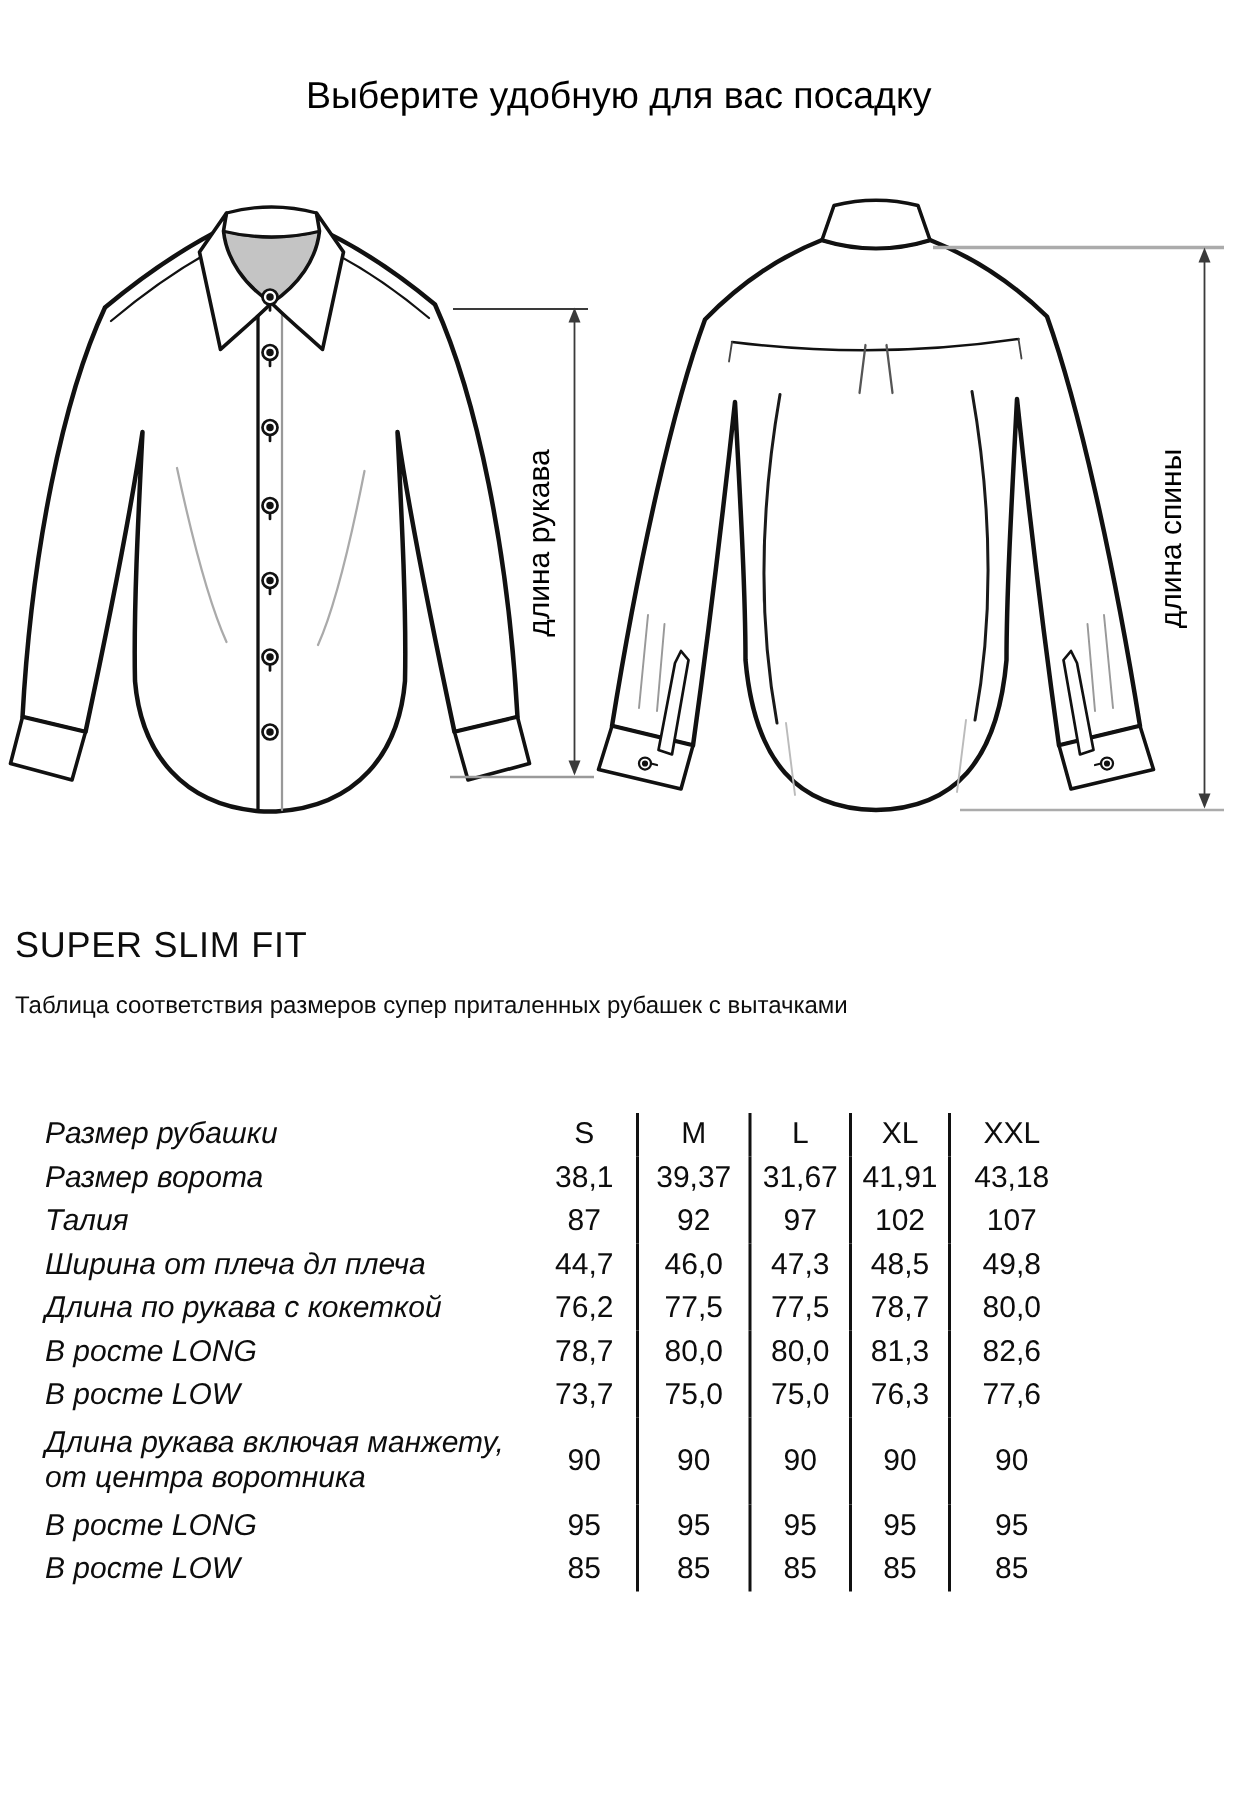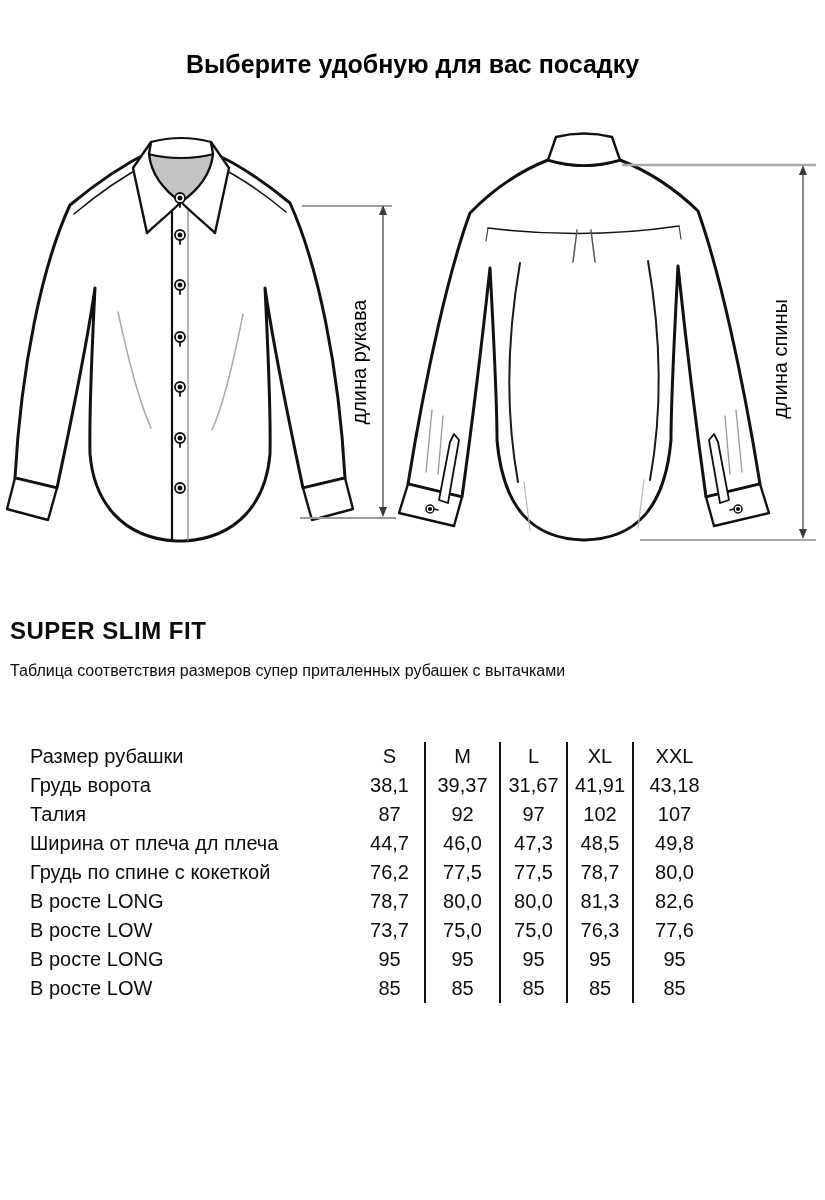--- a/index.html
+++ b/index.html
@@ -7,38 +7,38 @@
     position:relative;
     width:825px;height:1200px;
     background:#ffffff;
     font-family:"Liberation Sans",sans-serif;
     color:#000;
     overflow:hidden;
   }
   .main-title{
     position:absolute;top:50px;left:0;width:825px;
     text-align:center;
-    font-size:25px;font-weight:700;color:#000;
+    font-size:25px;font-weight:400;color:#000;
   }
   .diagram-wrap{position:absolute;top:110px;left:0;width:825px;height:470px;}
   .fit-heading{
     position:absolute;top:617px;left:10px;
-    font-size:24px;font-weight:700;letter-spacing:.5px;color:#0d0d0d;
+    font-size:24px;font-weight:400;letter-spacing:.5px;color:#0d0d0d;
   }
   .fit-desc{
     position:absolute;top:654px;left:10px;width:800px;
     font-size:16px;line-height:33px;color:#0d0d0d;
   }
   .size-table{
     position:absolute;top:742px;left:30px;
     border-collapse:collapse;
     font-size:20px;color:#0d0d0d;
   }
   .size-table td{padding:0;height:29px;text-align:center;vertical-align:middle;white-space:nowrap;}
-  .size-table td.lbl{text-align:left;}
+  .size-table td.lbl{text-align:left;font-style:italic;}
   .size-table td.dv{border-left:2px solid #111;}
   .size-table tr.tall td{height:58px;}
   .c0{width:325px;} .c1{width:70px;} .c2{width:75px;} .c3{width:67px;} .c4{width:66px;} .c5{width:82px;}
 </style>
 </head>
 <body>
 
 <div class="page">
 
   <div class="main-title">Выберите удобную для вас посадку</div>
@@ -160,21 +160,21 @@
     <tbody>
       <tr>
         <td class="lbl">Размер рубашки</td>
         <td>S</td>
         <td class="dv">M</td>
         <td class="dv">L</td>
         <td class="dv">XL</td>
         <td class="dv">XXL</td>
       </tr>
       <tr>
-        <td class="lbl">Грудь ворота</td>
+        <td class="lbl">Размер ворота</td>
         <td>38,1</td>
         <td class="dv">39,37</td>
         <td class="dv">31,67</td>
         <td class="dv">41,91</td>
         <td class="dv">43,18</td>
       </tr>
       <tr>
         <td class="lbl">Талия</td>
         <td>87</td>
         <td class="dv">92</td>
@@ -184,21 +184,21 @@
       </tr>
       <tr>
         <td class="lbl">Ширина от плеча дл плеча</td>
         <td>44,7</td>
         <td class="dv">46,0</td>
         <td class="dv">47,3</td>
         <td class="dv">48,5</td>
         <td class="dv">49,8</td>
       </tr>
       <tr>
-        <td class="lbl">Грудь по спине с кокеткой</td>
+        <td class="lbl">Длина по рукава с кокеткой</td>
         <td>76,2</td>
         <td class="dv">77,5</td>
         <td class="dv">77,5</td>
         <td class="dv">78,7</td>
         <td class="dv">80,0</td>
       </tr>
       <tr>
         <td class="lbl">В росте LONG</td>
         <td>78,7</td>
         <td class="dv">80,0</td>
@@ -207,20 +207,31 @@
         <td class="dv">82,6</td>
       </tr>
       <tr>
         <td class="lbl">В росте LOW</td>
         <td>73,7</td>
         <td class="dv">75,0</td>
         <td class="dv">75,0</td>
         <td class="dv">76,3</td>
         <td class="dv">77,6</td>
       </tr>
+      <tr class="tall">
+        <td class="lbl">
+          <div>Длина рукава включая манжету,</div>
+          <div>от центра воротника</div>
+        </td>
+        <td>90</td>
+        <td class="dv">90</td>
+        <td class="dv">90</td>
+        <td class="dv">90</td>
+        <td class="dv">90</td>
+      </tr>
       <tr>
         <td class="lbl">В росте LONG</td>
         <td>95</td>
         <td class="dv">95</td>
         <td class="dv">95</td>
         <td class="dv">95</td>
         <td class="dv">95</td>
       </tr>
       <tr>
         <td class="lbl">В росте LOW</td>

